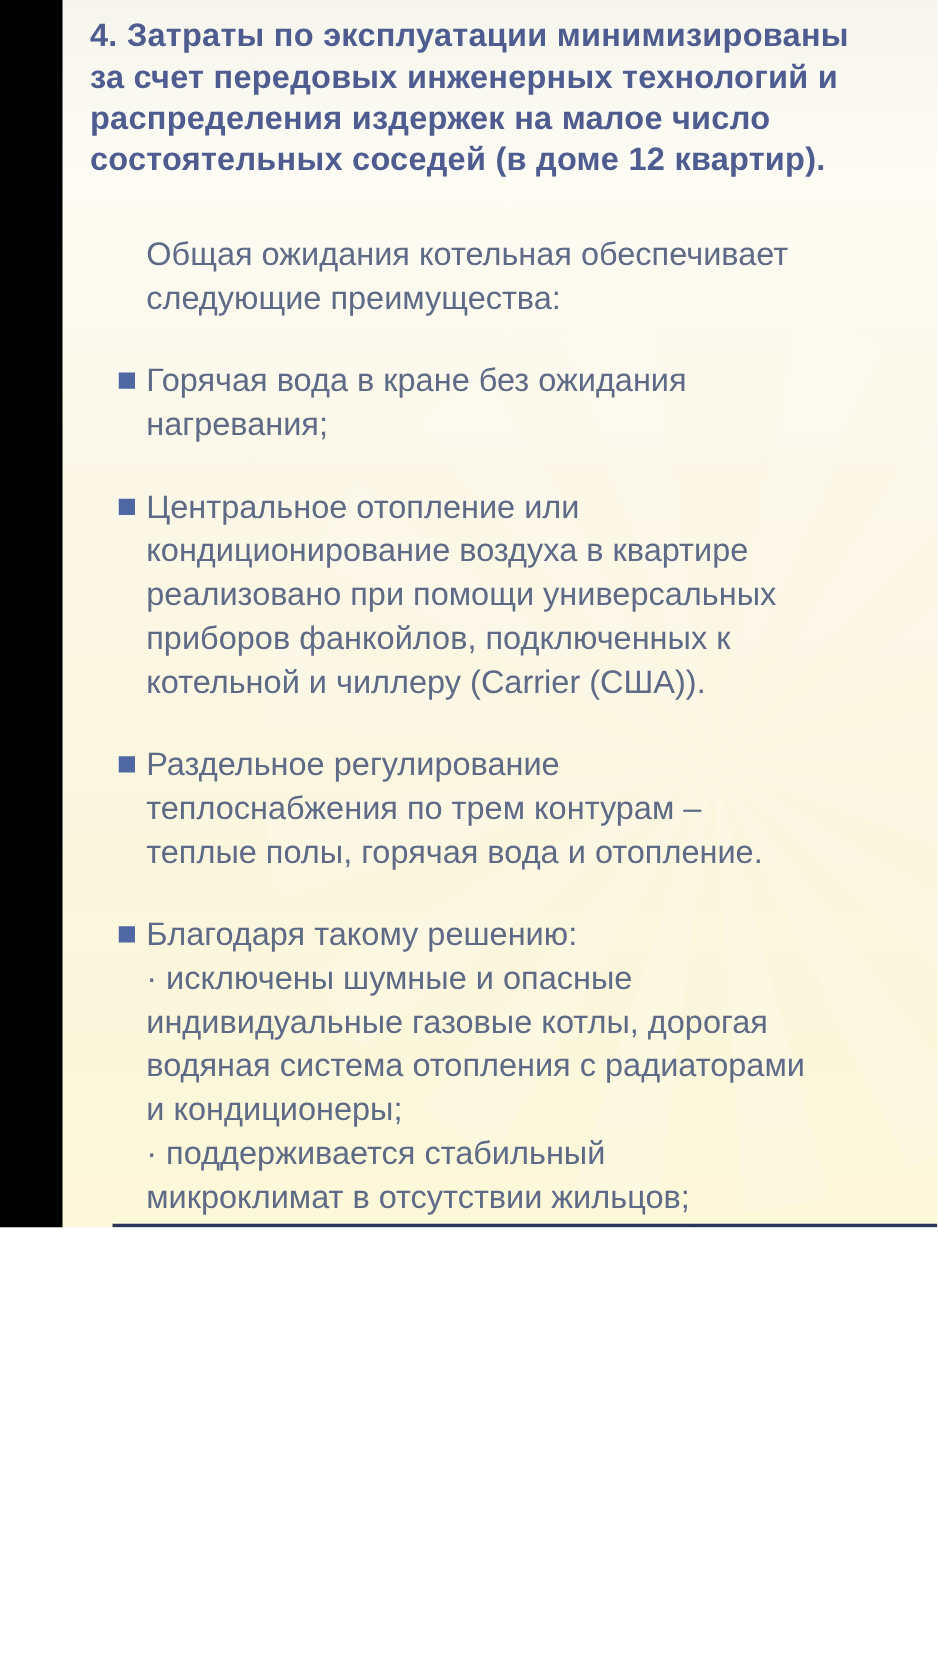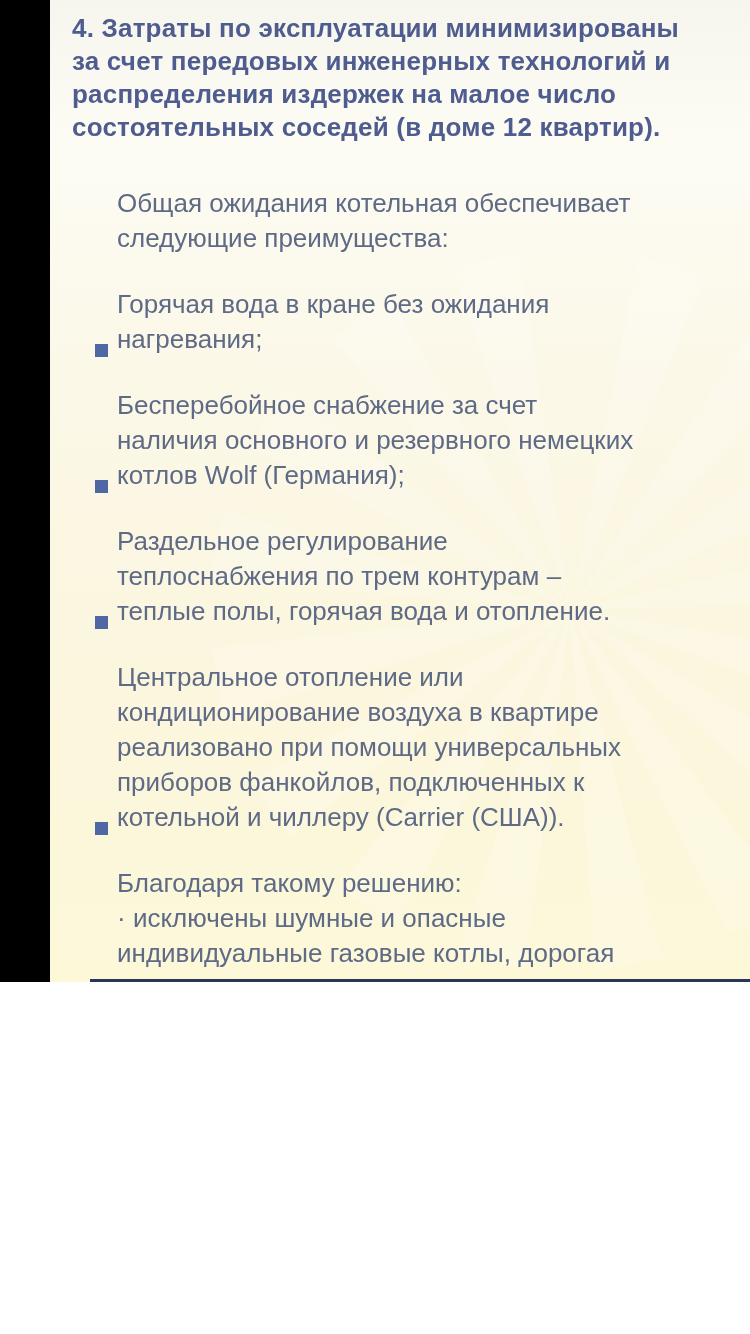--- a/index.html
+++ b/index.html
@@ -63,21 +63,21 @@
     color: var(--body_color, #5e6a86);
     white-space: pre-line;
   }
   ul.advantages {
     list-style: none;
     margin: 0;
     padding: 0;
   }
   ul.advantages li {
     display: flex;
-    align-items: flex-end;
+    align-items: flex-start;
     margin: 0 0 31px 0;
   }
   .bullet-square {
     flex: 0 0 auto;
     width: 13px;
     height: 13px;
     margin: 11px 9px 0 23px;
     background: var(--bullet_color, #4f68a3);
   }
   .li-text {
@@ -114,37 +114,31 @@
 следующие преимущества:</p>
 
     <ul class="advantages">
       <li>
         <span class="bullet-square"></span>
         <span class="li-text">Горячая вода в кране без ожидания
 нагревания;</span>
       </li>
       <li>
         <span class="bullet-square"></span>
-        <span class="li-text">Бесперебойное снабжение за счет
-наличия основного и резервного немецких
-котлов Wolf (Германия);</span>
+        <span class="li-text">Центральное отопление или
+кондиционирование воздуха в квартире
+реализовано при помощи универсальных
+приборов фанкойлов, подключенных к
+котельной и чиллеру (Carrier (США)).</span>
       </li>
       <li>
         <span class="bullet-square"></span>
         <span class="li-text">Раздельное регулирование
 теплоснабжения по трем контурам –
 теплые полы, горячая вода и отопление.</span>
-      </li>
-      <li>
-        <span class="bullet-square"></span>
-        <span class="li-text">Центральное отопление или
-кондиционирование воздуха в квартире
-реализовано при помощи универсальных
-приборов фанкойлов, подключенных к
-котельной и чиллеру (Carrier (США)).</span>
       </li>
       <li>
         <span class="bullet-square"></span>
         <span class="li-text">Благодаря такому решению:
 · исключены шумные и опасные
 индивидуальные газовые котлы, дорогая
 водяная система отопления с радиаторами
 и кондиционеры;
 · поддерживается стабильный
 микроклимат в отсутствии жильцов;

